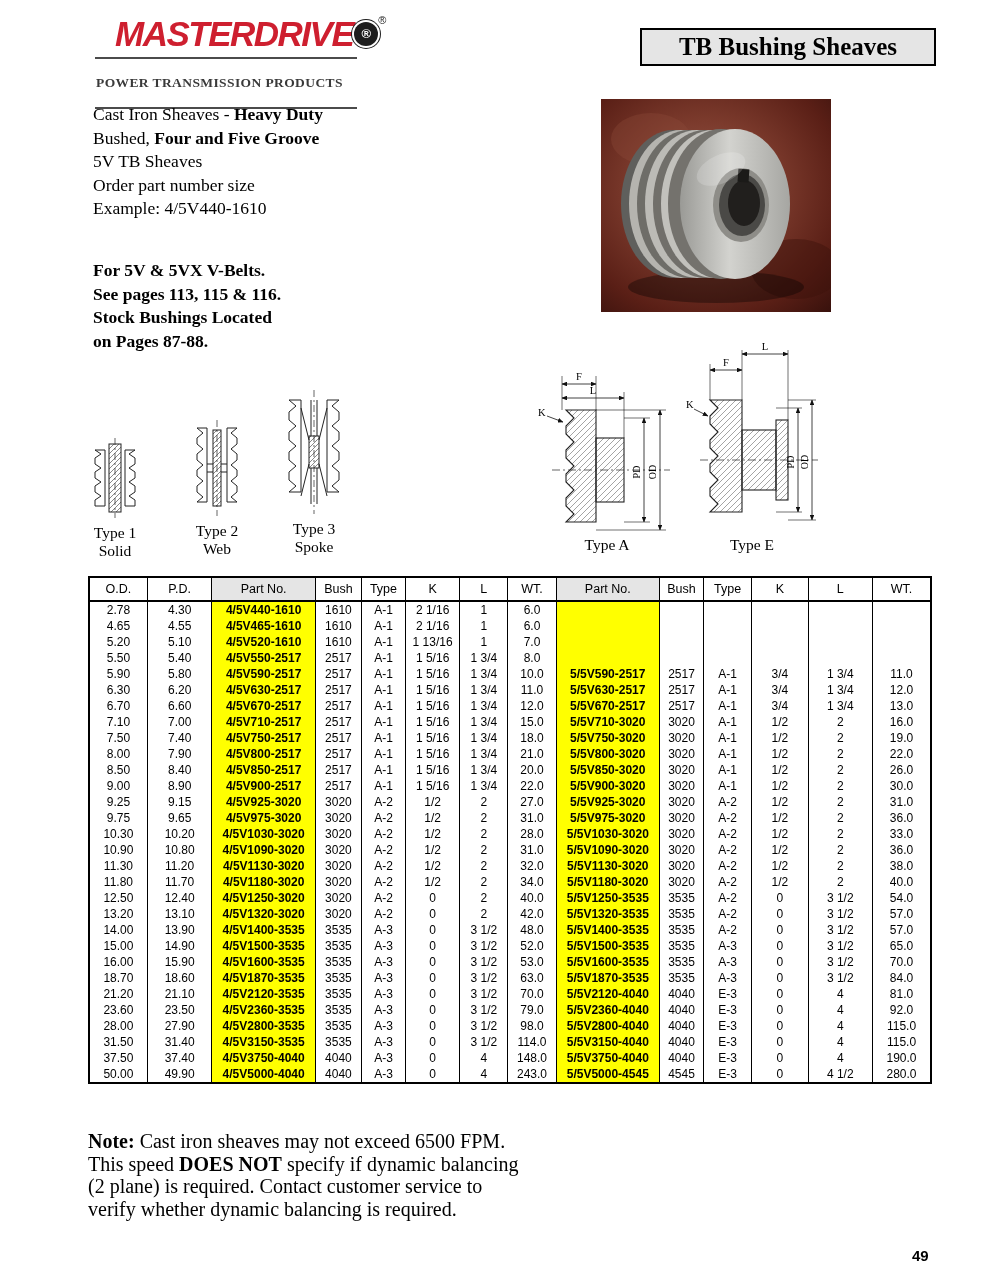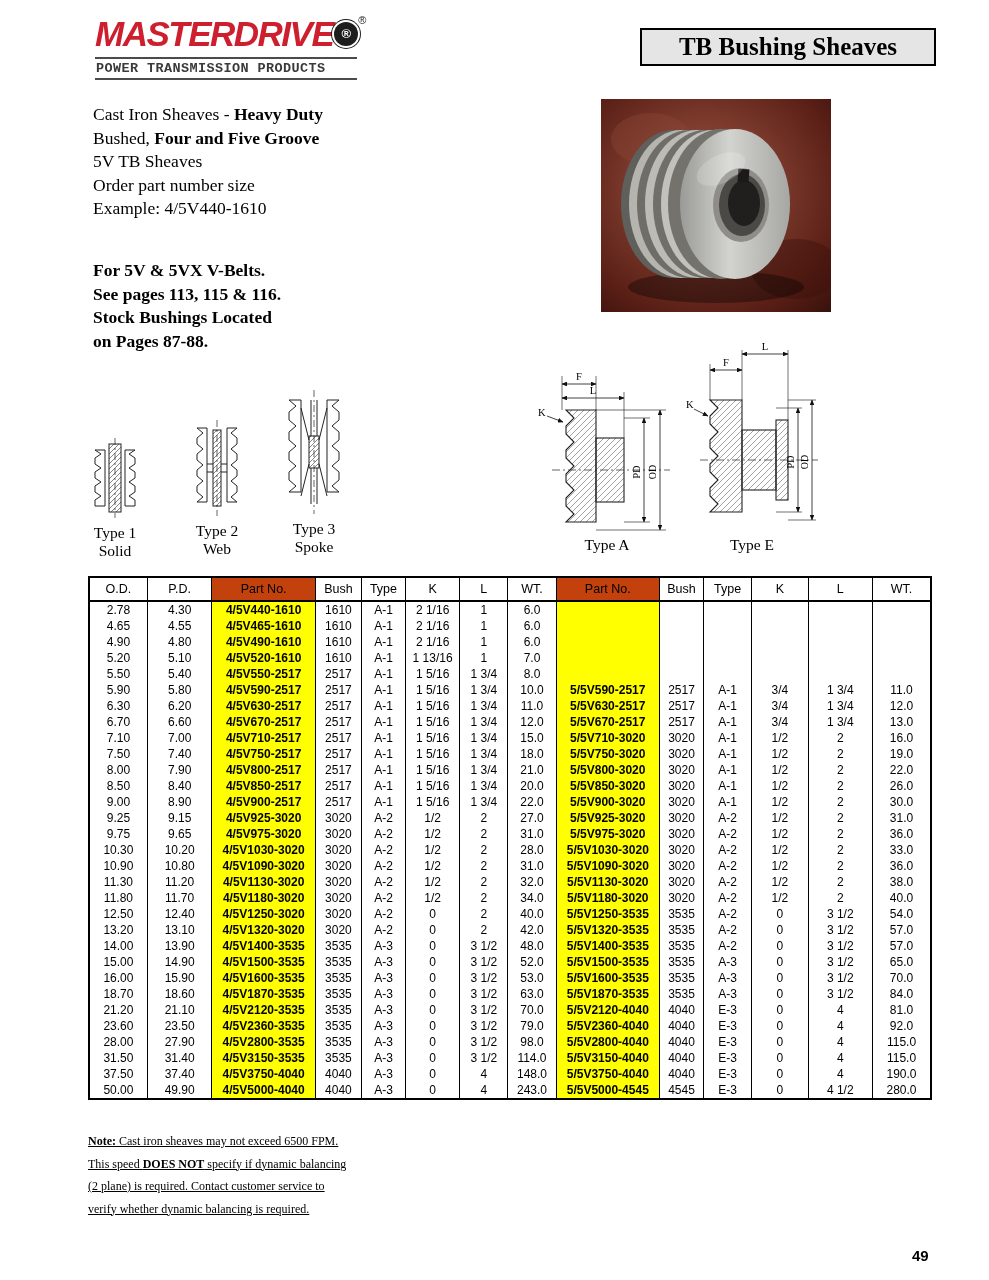--- a/index.html
+++ b/index.html
@@ -6,37 +6,37 @@
   * { margin:0; padding:0; box-sizing:border-box; }
   html,body { background:#ffffff; }
   body {
     position:relative; width:989px; height:1280px;
     font-family:"Liberation Serif", serif; color:#000;
     overflow:hidden;
   }
 
   
   .logo { position:absolute; left:95px; top:14px; width:268px; }
-  .brand-row { white-space:nowrap; }
+  .brand-row { white-space:nowrap;margin-left:20px; }
   .brand {
     font-family:"Liberation Sans", sans-serif; font-style:italic; font-weight:bold;
     font-size:35px; letter-spacing:-1.5px; color:#ce1f2f;
   }
   .gear {
     display:inline-block; width:24px; height:24px; border-radius:50%;
     background:#1d1d1d; color:#fff; font-size:13px; line-height:24px; text-align:center;
     font-family:"Liberation Sans", sans-serif; font-style:normal; font-weight:bold;
     vertical-align:8px; margin-left:1px;
     box-shadow:0 0 0 2px #fff, 0 0 0 3px #1d1d1d;
   }
   .reg-small { font-family:"Liberation Sans", sans-serif; font-size:11px; vertical-align:22px; color:#1d1d1d; }
   .tagline {
-    margin-top:3px; padding:2px 1px;
+    margin-top:3px; padding:16px 1px;
     border-top:2px solid #4b4b4b; border-bottom:2px solid #4b4b4b;
-    font-family:Liberation Mono, monospace; font-weight:bold; font-size:13.5px;
+    font-family:Liberation Serif, serif; font-weight:bold; font-size:13.5px;
     letter-spacing:.4px; color:#3a3a3a; width:262px;
   }
 
   
   .banner {
     position:absolute; left:640px; top:28px; width:296px; height:38px;
     background:#e5e5e5; border:2px solid #000;
     display:flex; align-items:center; justify-content:center;
     font-weight:bold; font-size:25px;
   }
@@ -73,25 +73,25 @@
   }
   .spec-table thead tr.group-header th {
     height:24px; line-height:24px; font-size:13.5px; font-weight:bold;
     border-bottom:1px solid #000;
   }
   .spec-table thead tr.col-header td {
     height:22px; line-height:22px; font-size:12.5px;
     border-bottom:2px solid #000;
     margin-top:48px;
   }
-  .part-head { background:#c2410c; }
+  .part-head { background:#e5e5e5; }
   .part-col  { background:#ffff00; font-weight:bold; }
 
   
-  .note { position:absolute; left:88px; top:1130px; font-size:12px; line-height:22.5px;text-decoration:underline; }
+  .note { position:absolute; left:88px; top:1130px; font-size:20px; line-height:22.5px; }
   .page-num { position:absolute; left:912px; top:1247px; font-family:"Liberation Sans", sans-serif; font-weight:bold; font-size:15px; }
 </style>
 </head>
 <body>
 
 <div class="logo">
   <div class="brand-row">
     <span class="brand">MASTERDRIVE</span><span class="gear">®</span><span class="reg-small">®</span>
   </div>
   <div class="tagline">POWER TRANSMISSION PRODUCTS</div>
@@ -366,36 +366,20 @@
         <td>1</td>
         <td>6.0</td>
         <td class="part-col"></td>
         <td></td>
         <td></td>
         <td></td>
         <td></td>
         <td></td>
       </tr>
       <tr>
-        <td>4.90</td>
-        <td>4.80</td>
-        <td class="part-col">4/5V490-1610</td>
-        <td>1610</td>
-        <td>A-1</td>
-        <td>2 1/16</td>
-        <td>1</td>
-        <td>6.0</td>
-        <td class="part-col"></td>
-        <td></td>
-        <td></td>
-        <td></td>
-        <td></td>
-        <td></td>
-      </tr>
-      <tr>
         <td>5.20</td>
         <td>5.10</td>
         <td class="part-col">4/5V520-1610</td>
         <td>1610</td>
         <td>A-1</td>
         <td>1 13/16</td>
         <td>1</td>
         <td>7.0</td>
         <td class="part-col"></td>
         <td></td>

